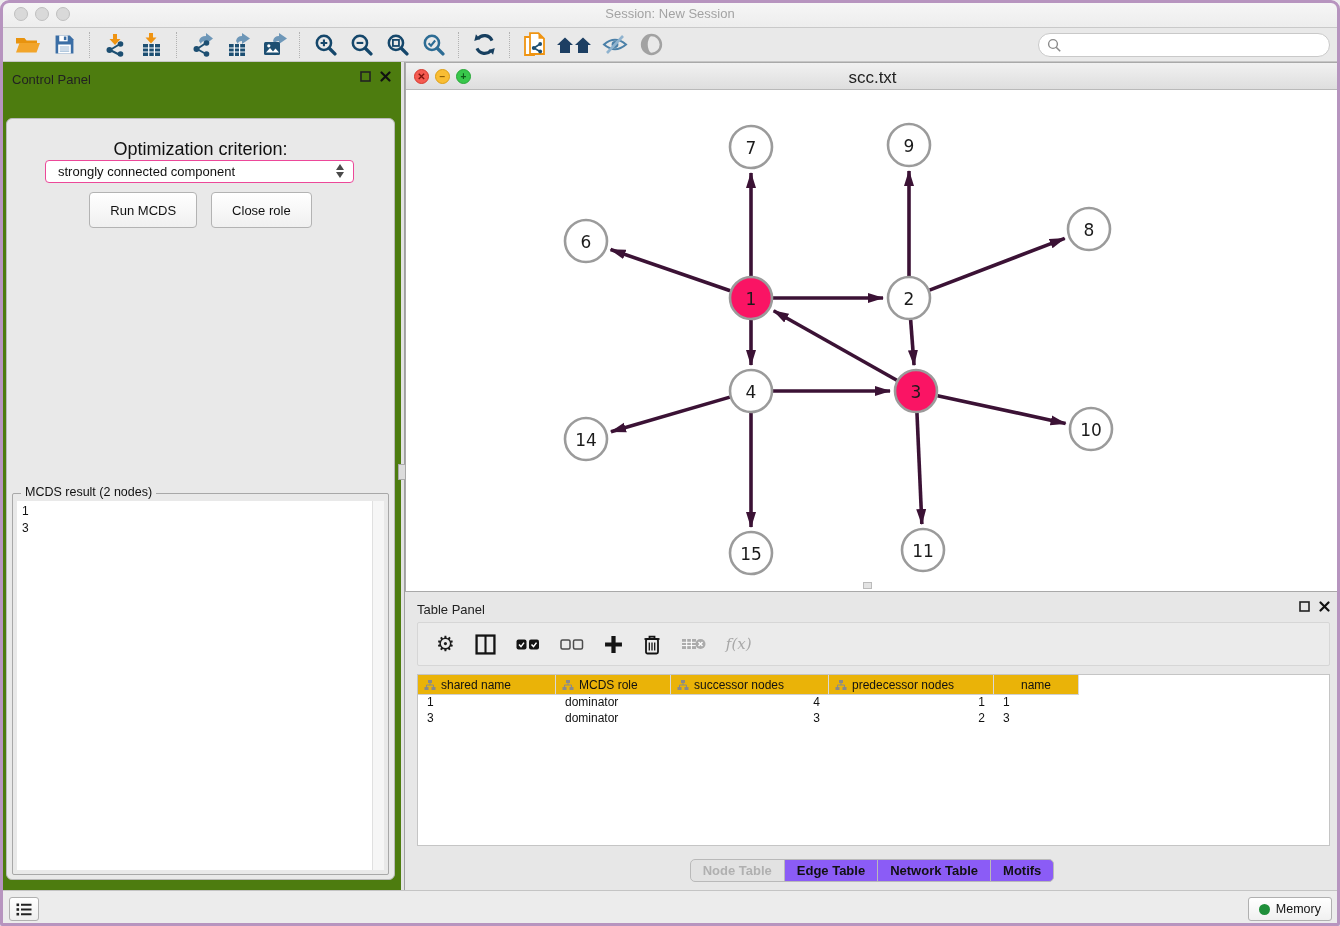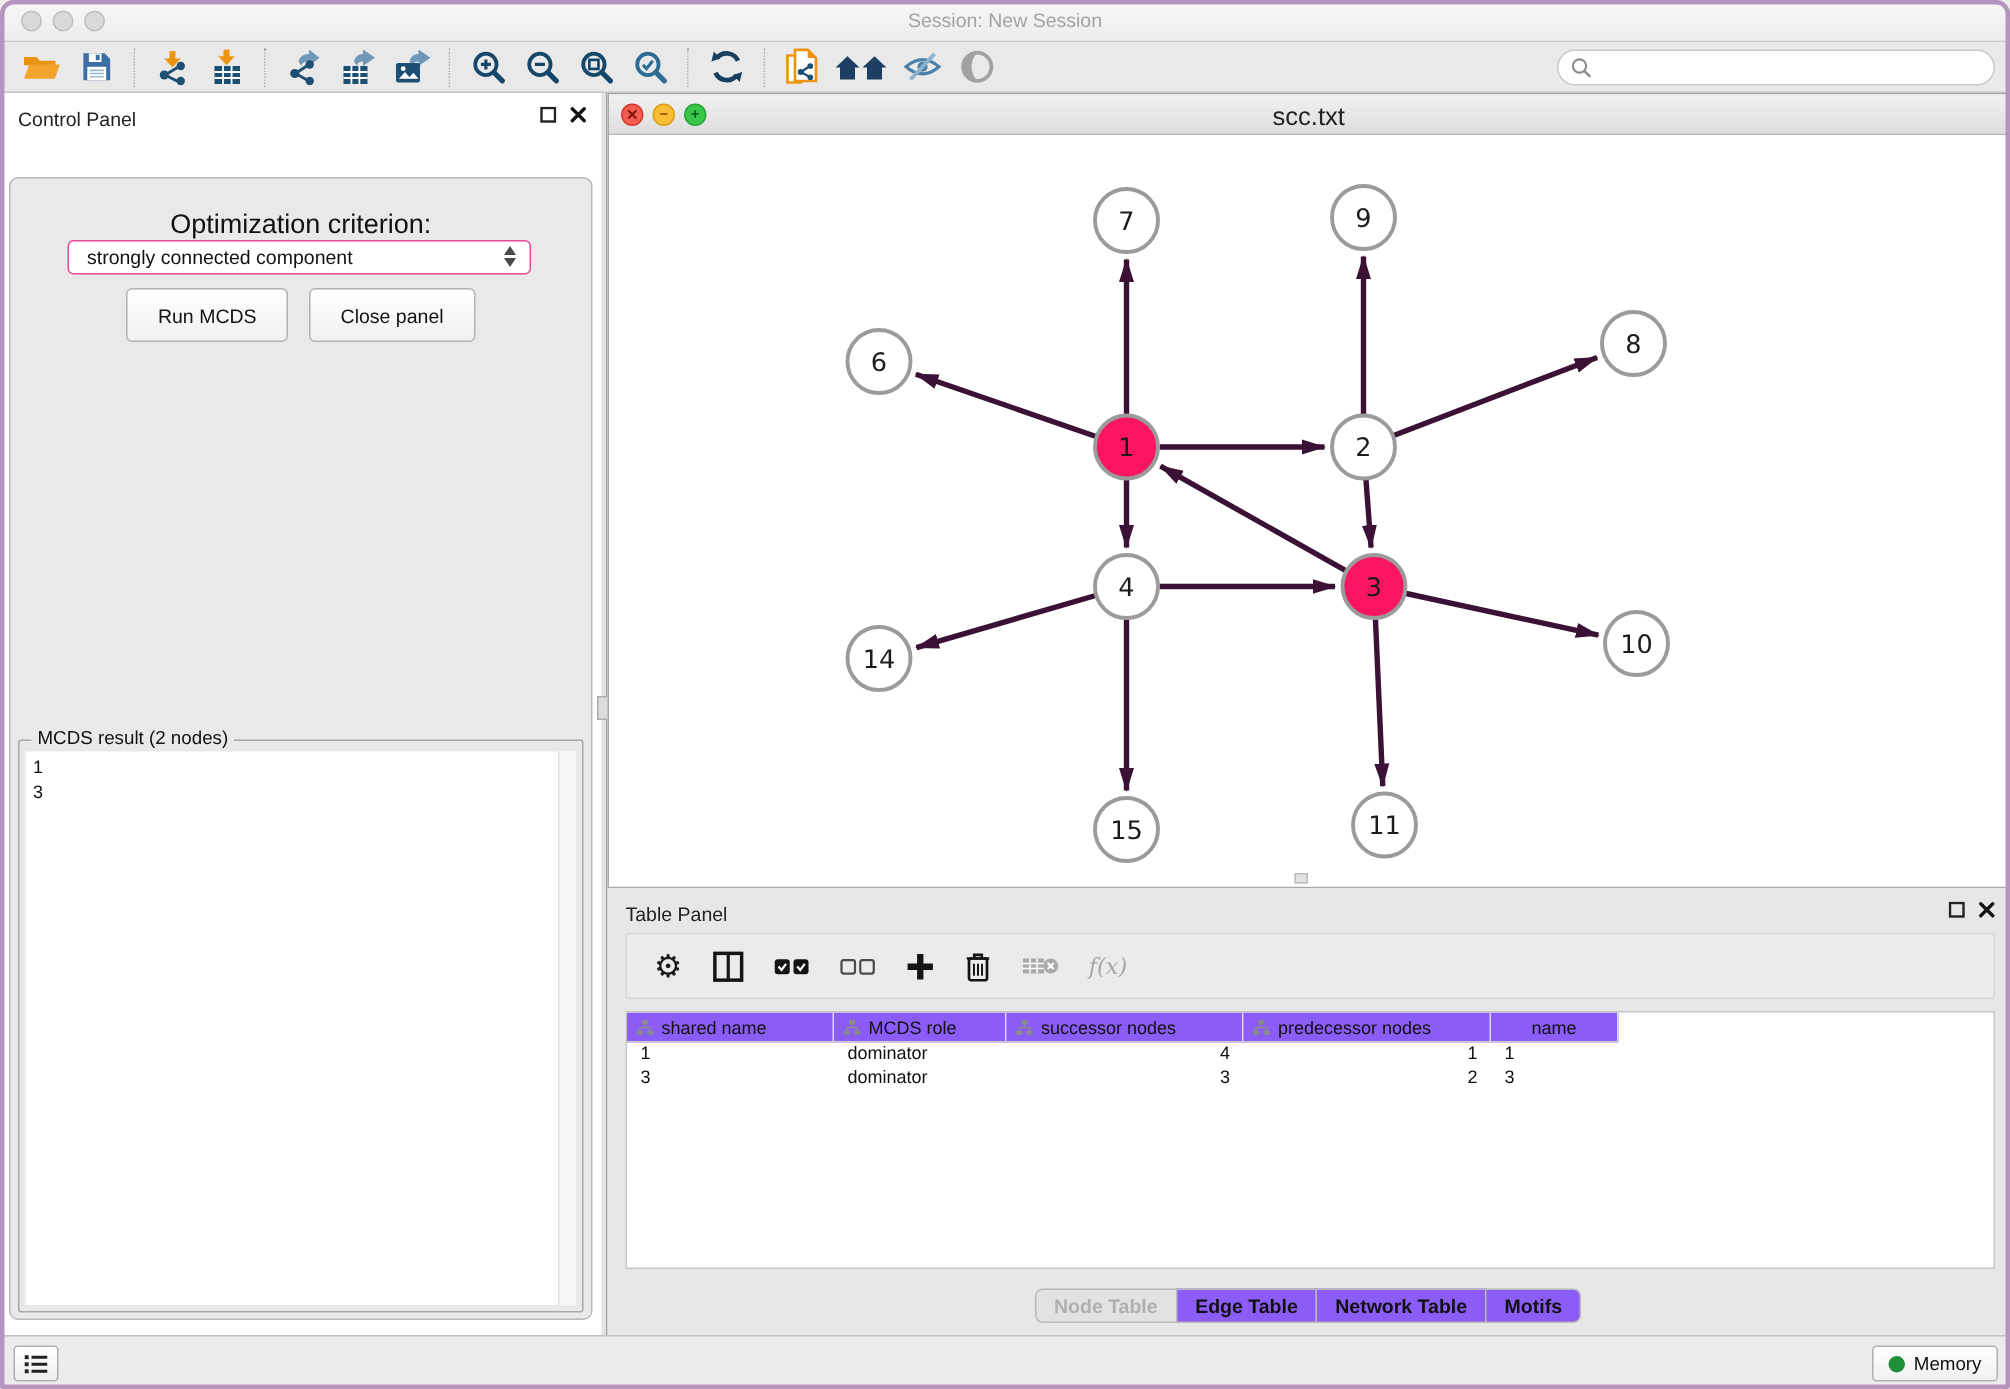--- a/index.html
+++ b/index.html
@@ -18,21 +18,21 @@
   
   .toolbar { position:absolute; left:0; top:28px; right:0; height:34px; background:#e9e9e9;
     border-bottom:1px solid #c6c6c6; display:flex; align-items:center; padding-left:10px; }
   .tbtn { width:36px; height:30px; display:flex; align-items:center; justify-content:center; flex:0 0 auto; }
   .tbtn svg { display:block; }
   .sep { width:1px; height:26px; border-left:1px dotted #b2b2b2; margin:0 7px; flex:0 0 auto; }
   .search-wrap { position:absolute; right:10px; top:5px; width:292px; height:24px; background:#fff;
     border:1px solid #c9c9c9; border-radius:12px; display:flex; align-items:center; padding-left:8px; }
 
   
-  .control-panel { position:absolute; left:0; top:62px; width:401px; height:828px; background:#ffffff; }
+  .control-panel { position:absolute; left:0; top:62px; width:401px; height:828px; background:#4d7c0f; }
   .panel-head { position:absolute; left:0; top:0; right:0; height:32px; }
   .panel-title { position:absolute; left:12px; top:10px; font-size:13px; color:#222; }
   .panel-icons { position:absolute; right:10px; top:9px; display:flex; gap:9px; align-items:center; }
   .cp-tabs { position:absolute; left:0; right:0; top:34px; display:flex; justify-content:center; z-index:2; }
   .cp-tab { padding:3px 14px 3px; font-size:13px; background:#fff; border:1px solid #b5b5b5; margin-left:-1px;
     color:#1a1a1a; }
   .cp-tab:first-child { border-radius:4px 0 0 0; }
   .cp-tab.active { background:#e9e9e9; color:#b4b4b4; border-radius:4px 4px 0 0; border-bottom-color:#e9e9e9; }
   .cp-body { position:absolute; left:6px; right:6px; top:56px; bottom:10px; background:#e9e9e9;
     border:1px solid #b9b9b9; border-radius:6px; }
@@ -68,21 +68,21 @@
 
   
   .table-panel { position:absolute; left:405px; top:592px; width:935px; height:298px; background:#e7e7e7; }
   .tp-toolbar { position:absolute; left:12px; right:10px; top:30px; height:44px; background:#ebebeb;
     border:1px solid #d6d6d6; border-radius:2px; display:flex; align-items:center; gap:20px; padding-left:18px; }
   .tp-toolbar .ticon { display:flex; align-items:center; justify-content:center; }
   .gear-glyph { font-family:"DejaVu Sans",sans-serif; font-size:21px; color:#1c1c1c; line-height:1; }
   .fx-glyph { font-family:"DejaVu Serif",serif; font-style:italic; font-size:15px; color:#a7a7a7; }
   .tp-table { position:absolute; left:12px; right:10px; top:82px; bottom:44px; background:#fff; border:1px solid #c5c5c5; overflow:hidden; }
   .tp-header { display:flex; height:20px; }
-  .th { display:flex; align-items:center; gap:5px; background:#8b5cf6; border-right:1px solid #d9d9d9;
+  .th { display:flex; align-items:center; gap:5px; background:#eab308; border-right:1px solid #d9d9d9;
     border-bottom:1px solid #cfcfcf; font-size:12px; color:#111; padding:0 6px; }
   .tr { display:flex; height:16px; }
   .td { font-size:12px; color:#111; padding:0 9px; overflow:hidden; white-space:nowrap; }
   .tp-tabs { position:absolute; left:0; right:0; bottom:8px; display:flex; justify-content:center; }
   .tp-tab { padding:3px 12px; font-size:13px; font-weight:bold; color:#111; background:#8b5cf6; border:1px solid #b9b9b9; margin-left:-1px; }
   .tp-tab:first-child { border-radius:5px 0 0 5px; }
   .tp-tab:last-child { border-radius:0 5px 5px 0; }
   .tp-tab.active { background:#e2e2e2; color:#b0b0b0; }
 
   
@@ -271,21 +271,21 @@
           <svg width="8" height="6" viewBox="0 0 8 6">
               <path d="M4 0 L8 6 H0z" fill="#4a4a4a"></path>
             </svg>
           <svg width="8" height="6" viewBox="0 0 8 6">
               <path d="M4 6 L0 0 H8z" fill="#4a4a4a"></path>
             </svg>
         </span>
       </div>
       <div class="btn-row">
         <div class="btn">Run MCDS</div>
-        <div class="btn">Close panel</div>
+        <div class="btn">Close role</div>
       </div>
       <div class="groupbox">
         <div class="legend">MCDS result (2 nodes)</div>
         <div class="result-area">
           <div class="result-text">1
 3</div>
           <div class="result-scroll"></div>
         </div>
       </div>
     </div>

